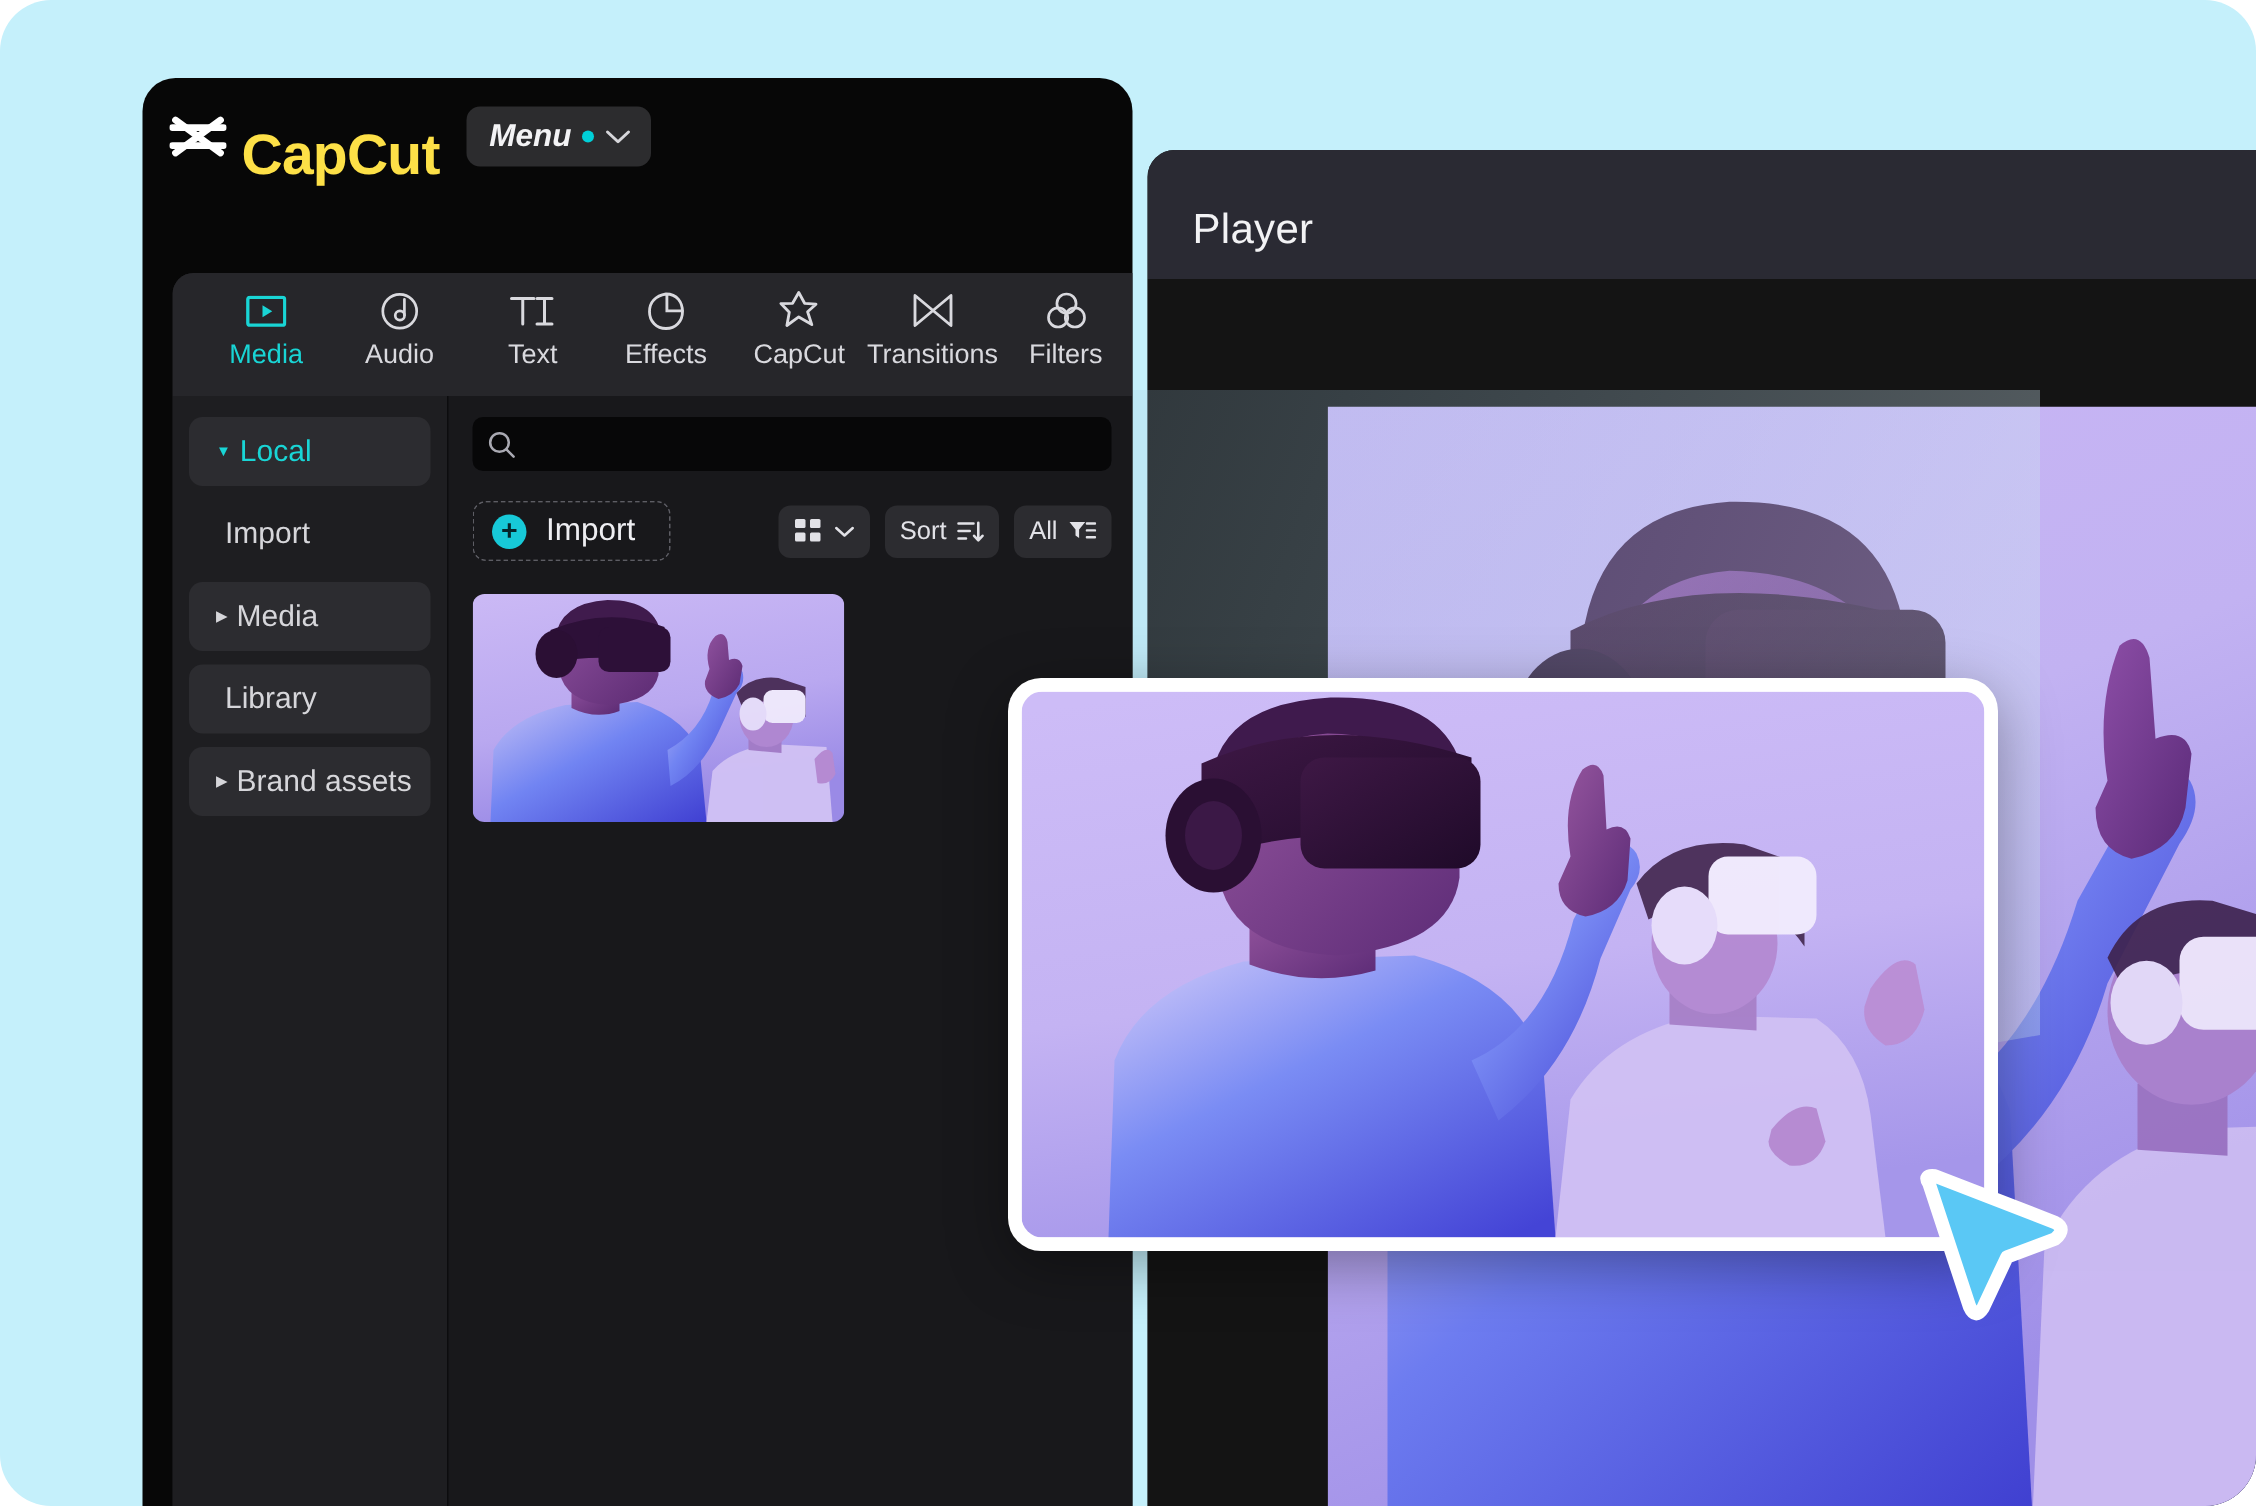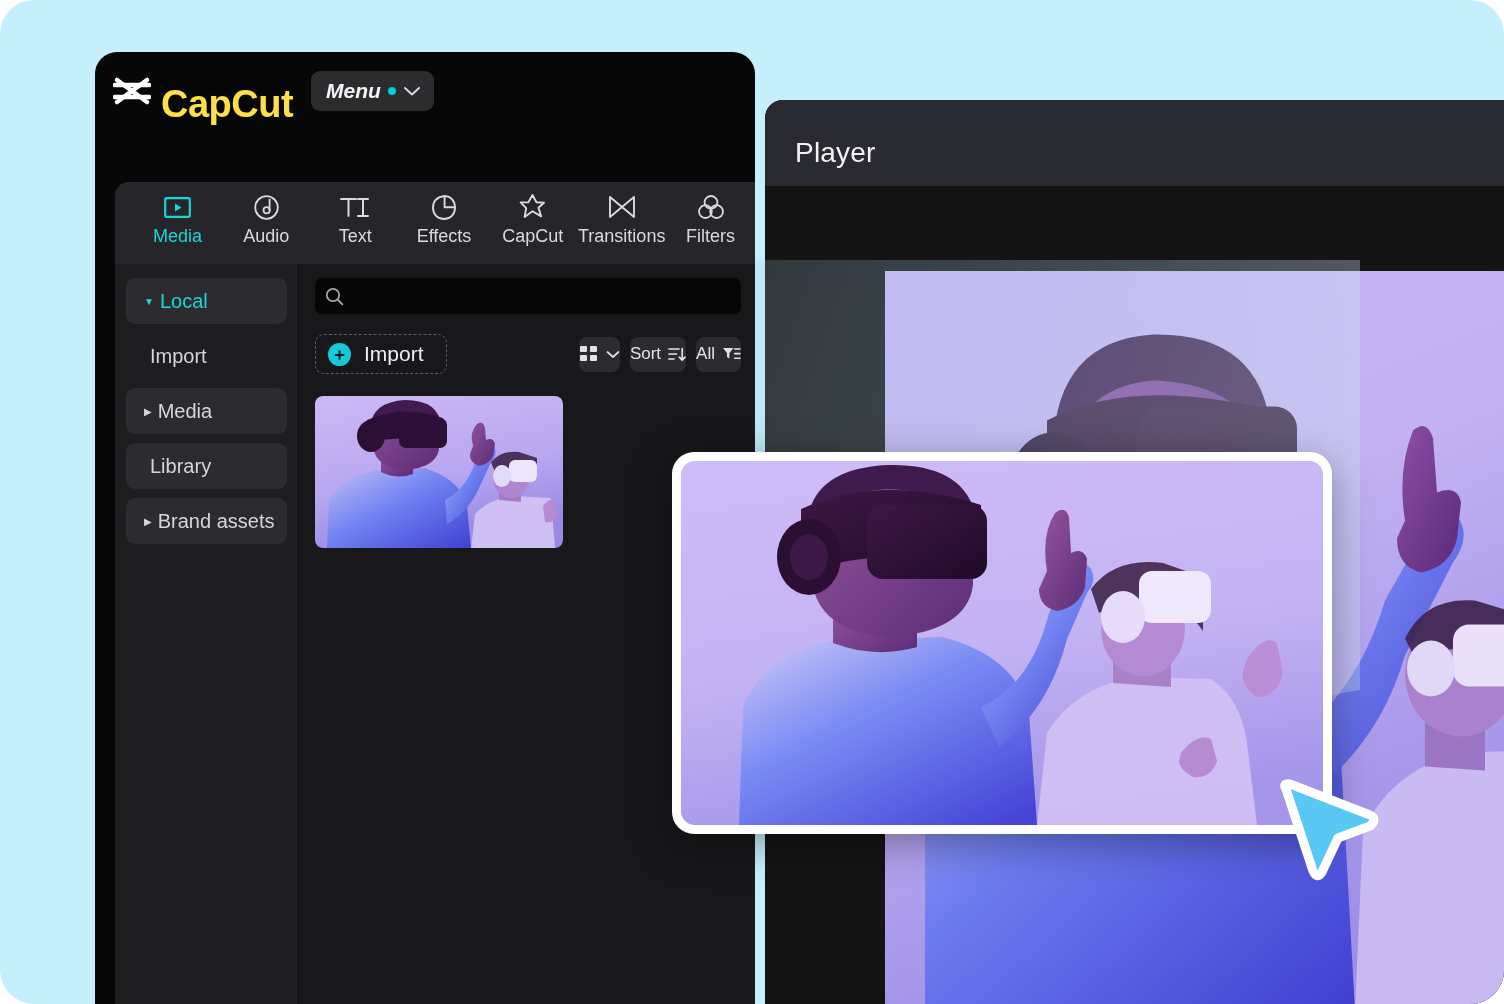--- a/index.html
+++ b/index.html
@@ -195,21 +195,21 @@
     color:#06262b; font-size:19px; font-weight:700; line-height:1;
   }
   #import-button .label { color:#eeeef2; font-size:21px; }
 
   .tool-pill {
     background:#2c2c30;
     border-radius:8px;
     height:35px;
     display:flex; align-items:center; justify-content:center;
     gap:7px;
-    padding:0 0;
+    padding:0 10px;
     color:#e2e2e7;
     font-size:17px;
     cursor:pointer;
   }
   #spacer { flex:1 1 auto; }
 
   #media-grid { margin-top:22px; display:flex; flex-wrap:wrap; gap:14px; }
   .media-card {
     width:248px; height:152px;
     border-radius:8px;

